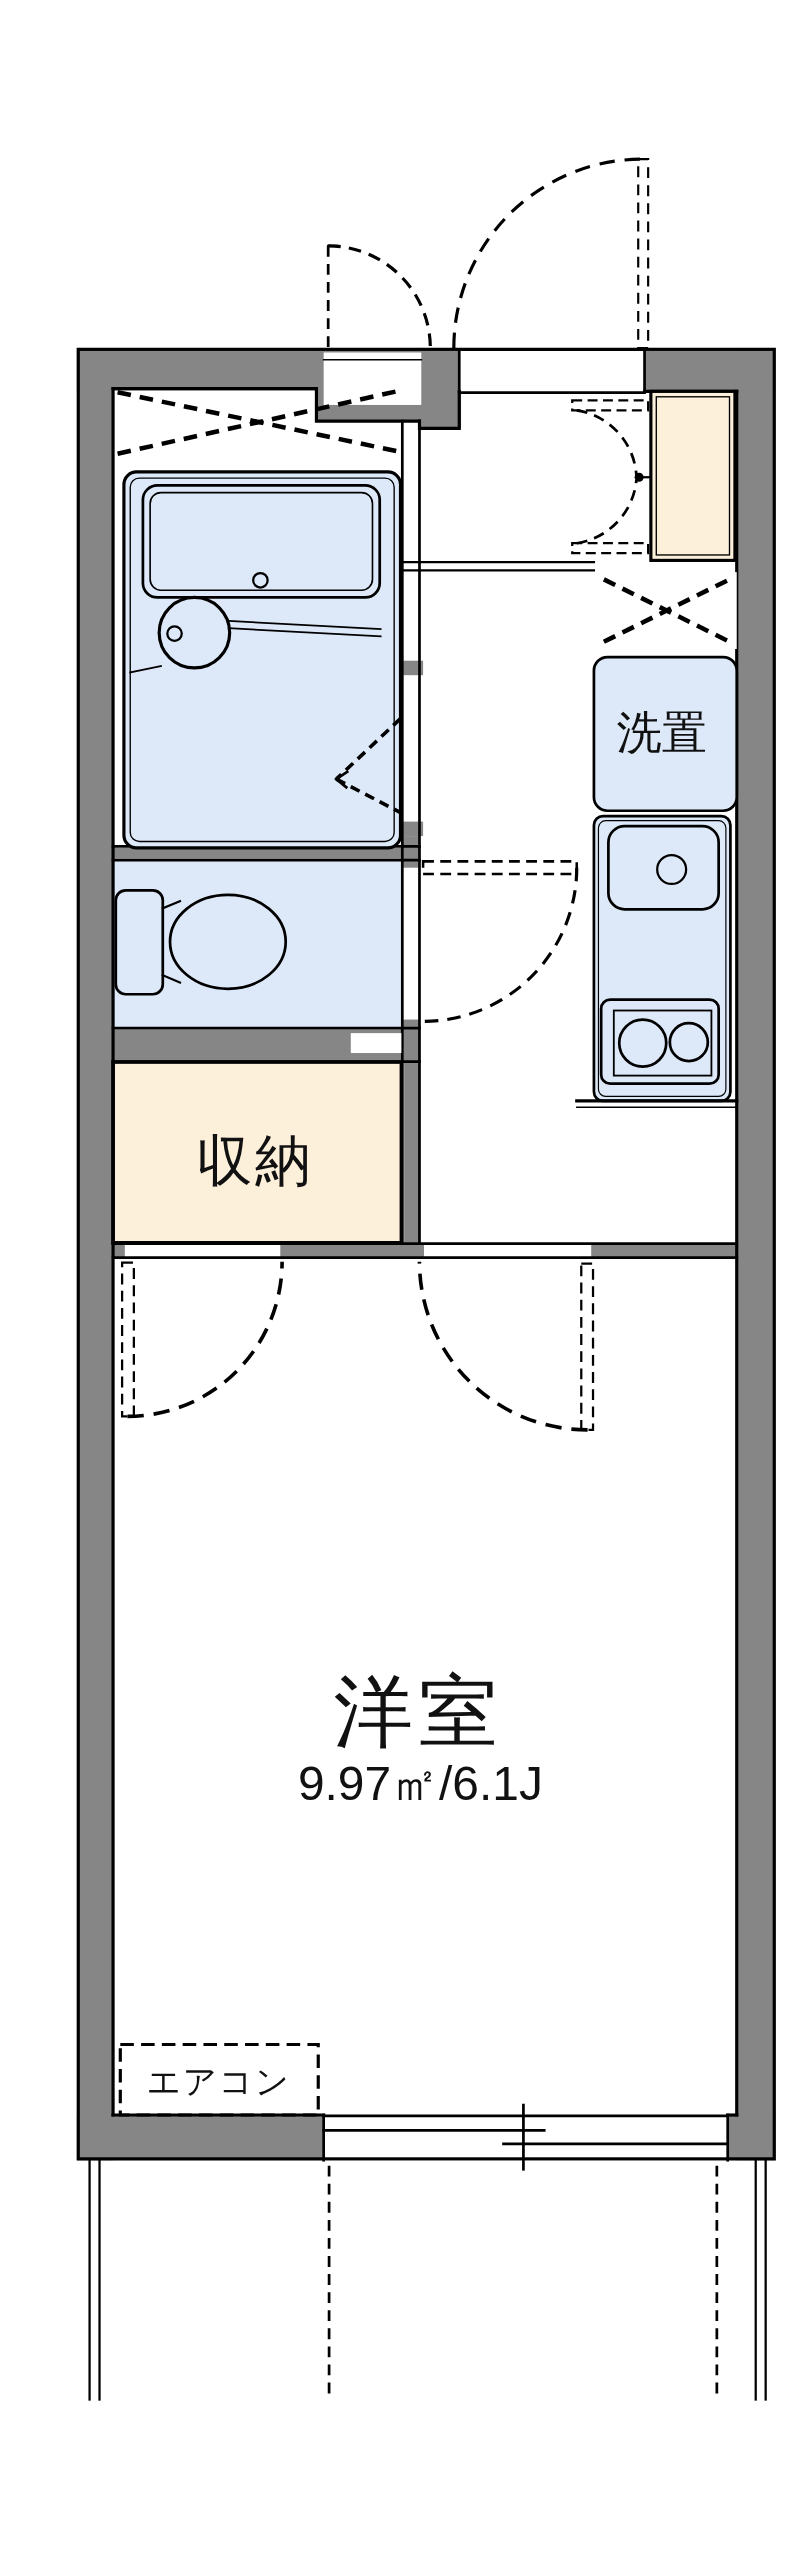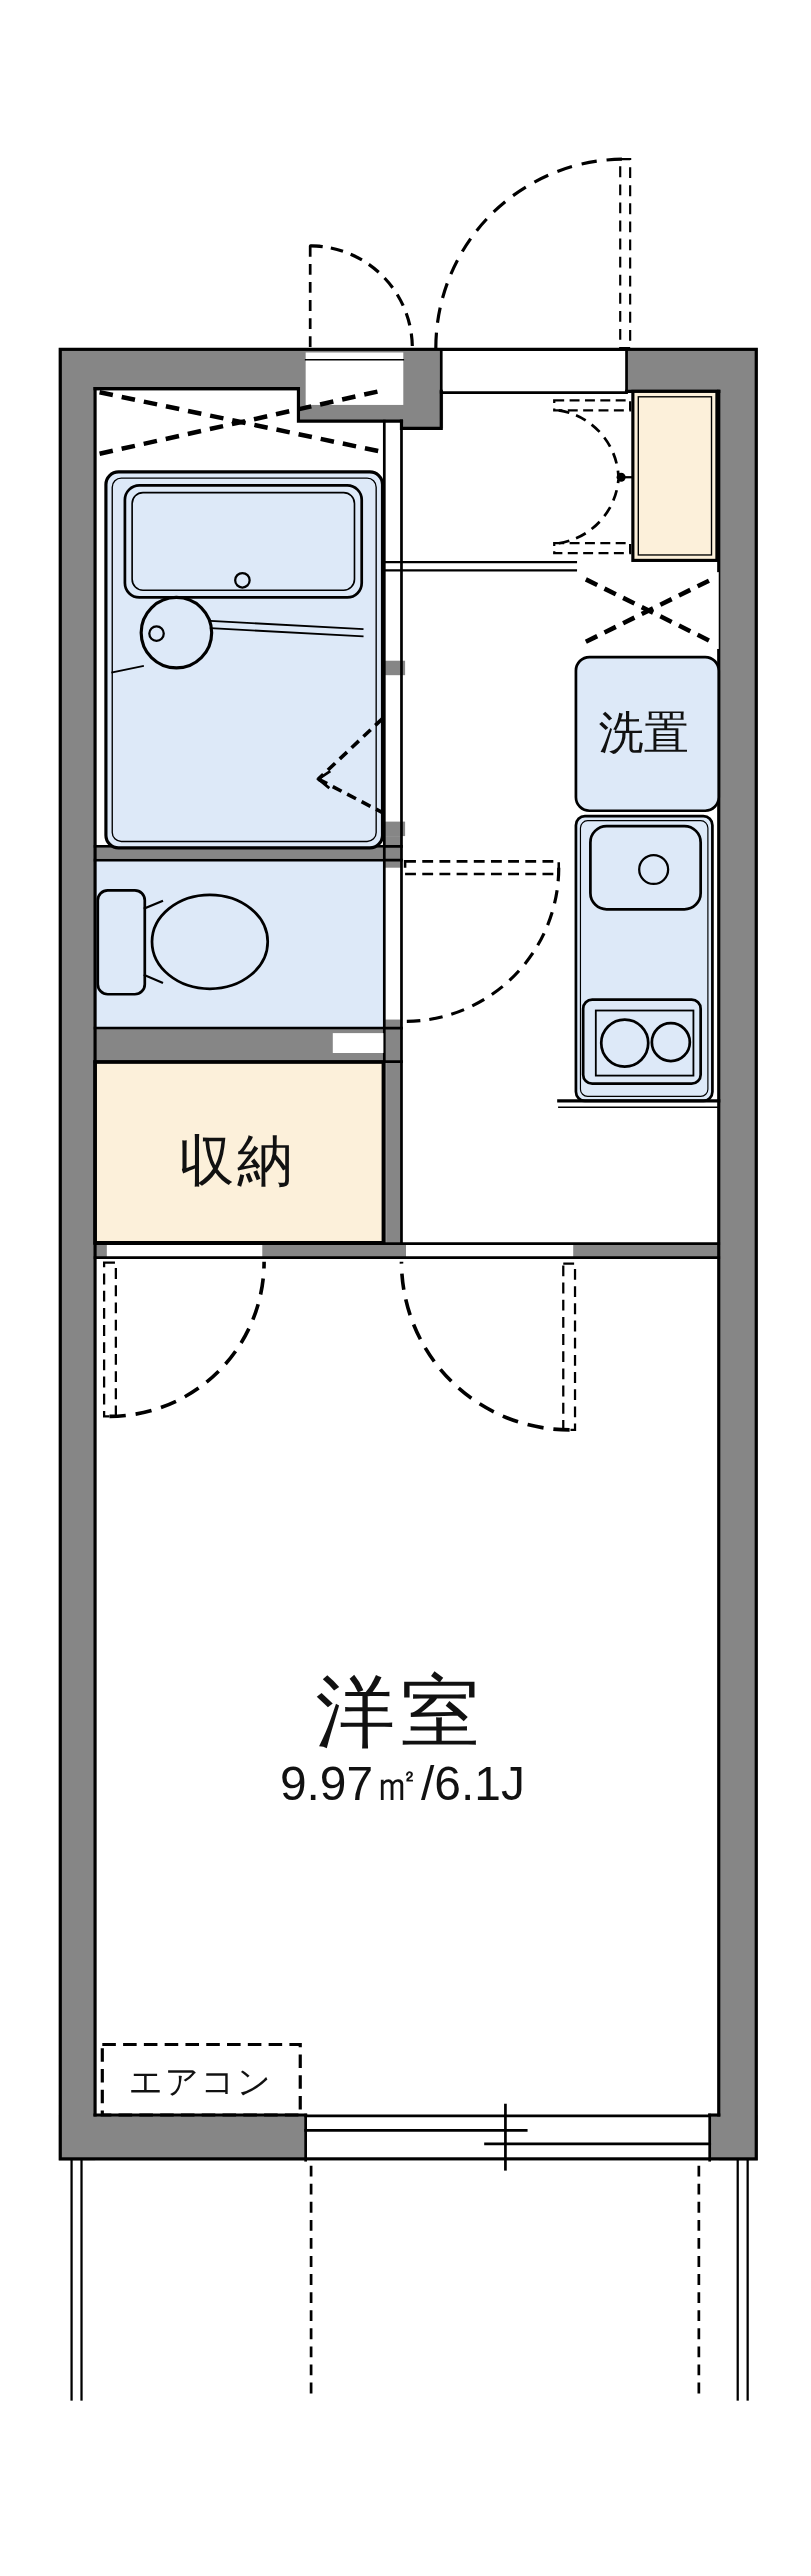--- a/index.html
+++ b/index.html
@@ -1,16 +1,16 @@
 <!DOCTYPE html>
 <html style="--wall: #868686; --blue: #dde9f8; --beige: #fcf0da; --line: #000000; --bg: #ffffff;font-size:14.5px"><head>
 <meta charset="utf-8">
 <style>
   html,body{margin:0;padding:0;background:#fff;}
-  #stage{position:relative;width:744px;height:2576px;background:var(--bg,#fff);font-family:"Liberation Sans",sans-serif;}
+  #stage{position:relative;width:744px;height:2576px;background:var(--bg,#fff);font-family:"Liberation Sans",sans-serif;margin-left:18px;}
   svg{position:absolute;left:0;top:0;}
   .wall{fill:var(--wall,#868686);stroke:none;}
   .wht{fill:#ffffff;stroke:none;}
   .blue{fill:var(--blue,#dde9f8);}
   .beige{fill:var(--beige,#fcf0da);}
   .ln{stroke:var(--line,#000);fill:none;stroke-linecap:square;}
   .fx{stroke:var(--line,#000);fill:none;}
   .fxb{stroke:var(--line,#000);fill:var(--blue,#dde9f8);}
   .dash{stroke:var(--line,#000);fill:none;stroke-linecap:butt;}
   text{fill:#111;font-family:"Liberation Sans",sans-serif;}

